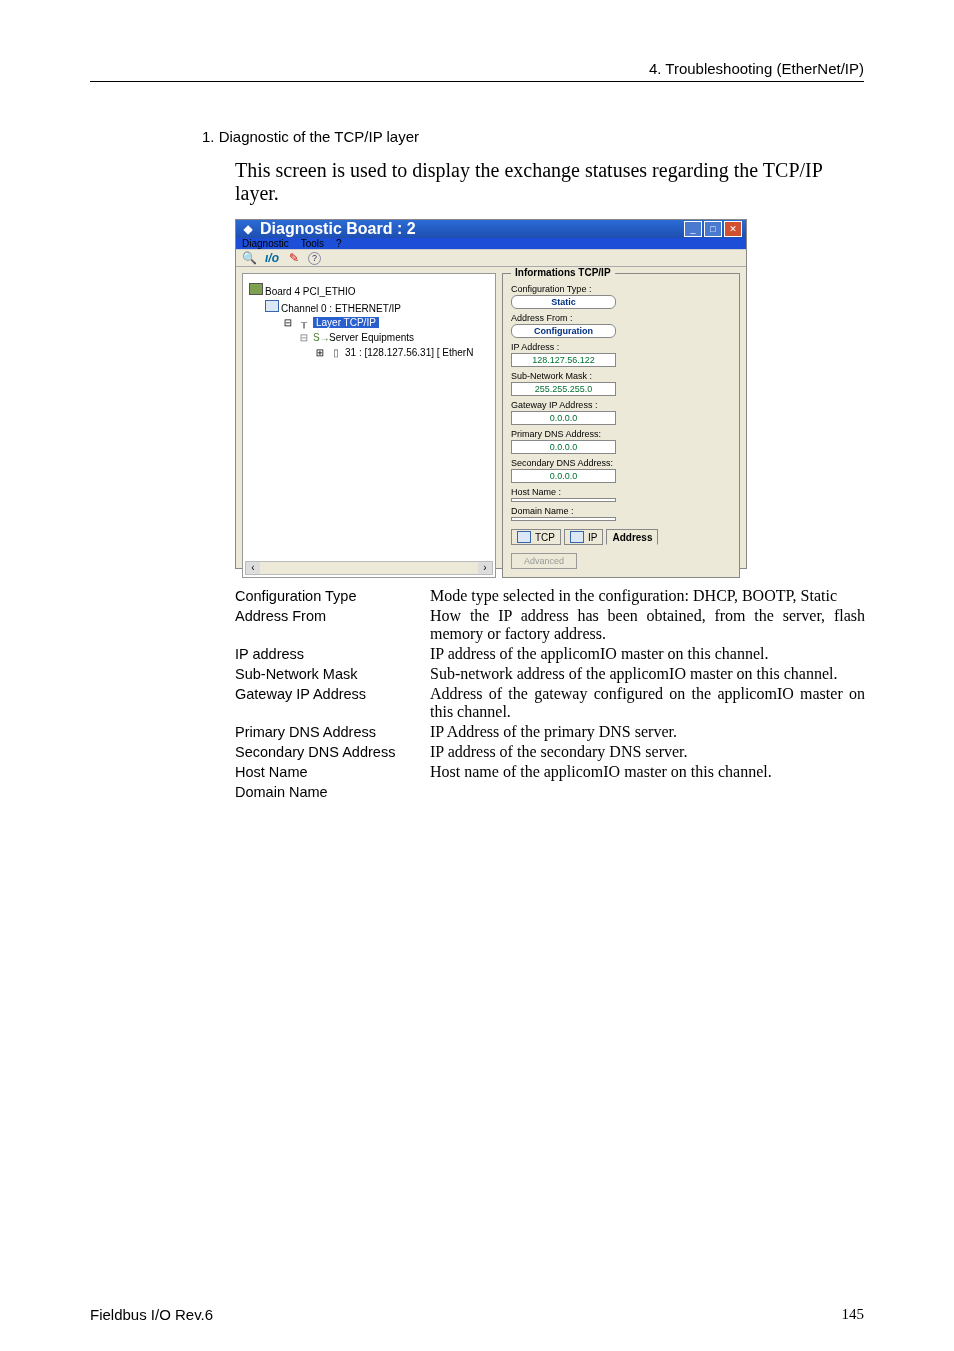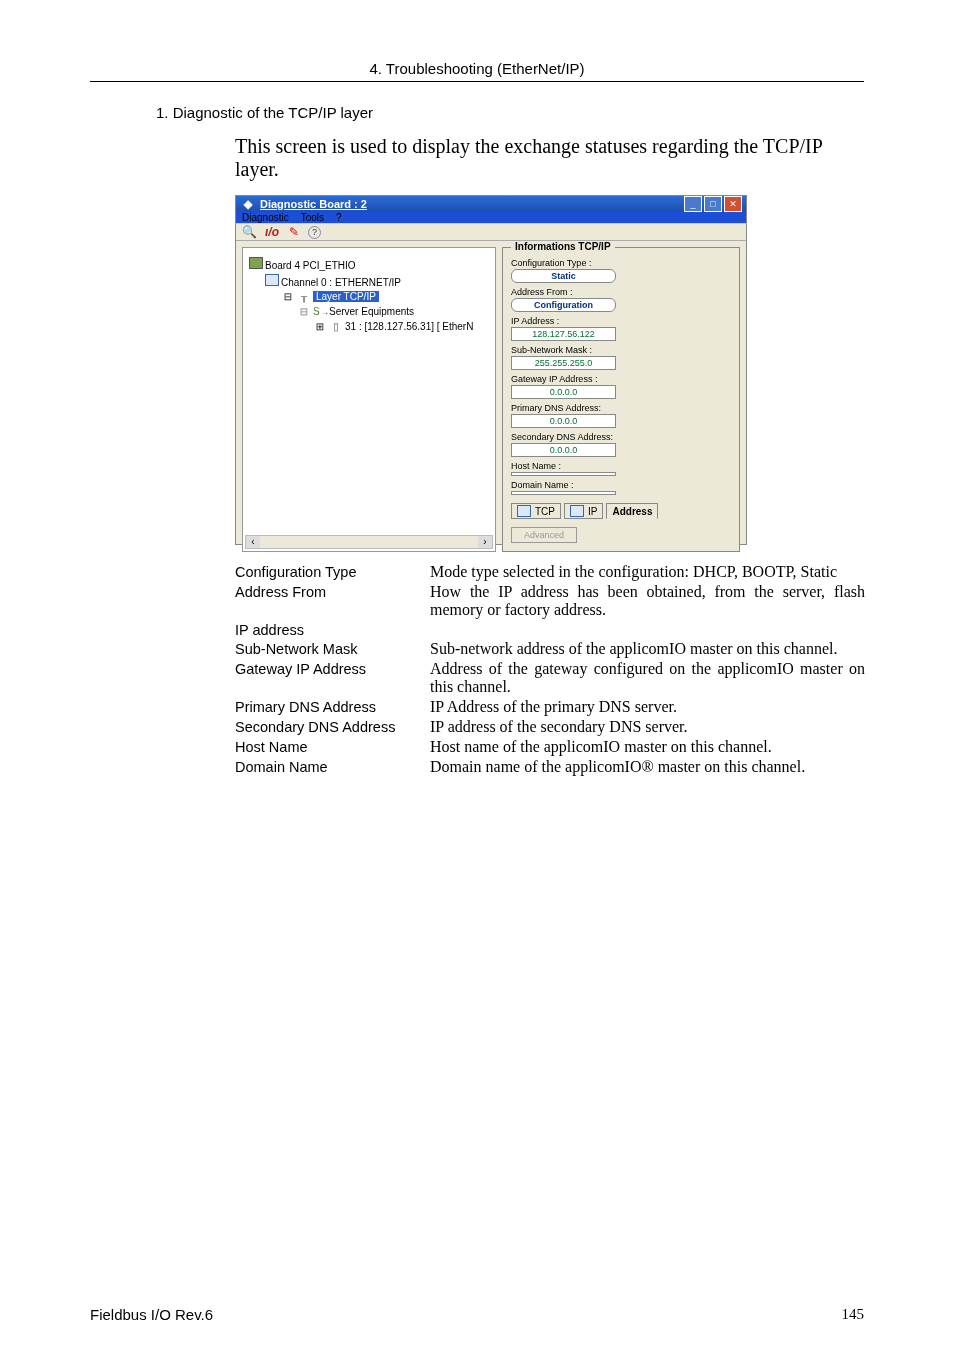--- a/index.html
+++ b/index.html
@@ -8,29 +8,29 @@
     height: 1351px;
     background: #fff;
     font-family: "Times New Roman", Times, serif;
     color: #000;
     position: relative;
     padding: 60px 90px 40px 90px;
   }
   .header-line {
     border-bottom: 1px solid #000;
     padding-bottom: 4px;
-    margin-bottom: 22px;
-    text-align: center;
+    margin-bottom: 46px;
+    text-align: right;
     font-size: 15px;
     font-family: Arial, sans-serif;
   }
   .section-title {
     font-family: Arial, sans-serif;
     font-size: 15px;
-    margin-left: 66px;
+    margin-left: 112px;
     margin-bottom: 14px;
   }
   .section-intro {
     font-size: 20px;
     margin-left: 145px;
     margin-bottom: 14px;
   }
   .screenshot {
     margin-left: 145px;
     width: 512px;
@@ -46,21 +46,21 @@
   .titlebar {
     background: linear-gradient(#2a6bd6, #1e4fb0);
     color: #fff;
     height: 22px;
     display: flex;
     align-items: center;
     padding: 0 4px;
     justify-content: space-between;
   }
   .titlebar-left { display: flex; align-items: center; gap: 4px; }
-  .titlebar-title { font-weight: bold; font-size: 11px; text-decoration: underline; }
+  .titlebar-title { font-weight: bold; font-size: 16px; }
   .winbtns { display: flex; gap: 2px; }
   .winbtn {
     width: 18px; height: 16px; background: #4a7ad0; border: 1px solid #fff;
     display: flex; align-items: center; justify-content: center; font-size: 9px;
   }
   .winbtn.close { background: #d05030; }
   .menubar {
     background: #1d4ed8; height: 18px; display: flex; align-items: center;
     padding: 0 6px; gap: 12px; font-size: 10px; border-bottom: 1px solid #ccc;
   }
@@ -166,21 +166,21 @@
       <div class="winbtn close">✕</div>
     </div>
   </div>
   <div class="menubar">
     <span>Diagnostic</span>
     <span>Tools</span>
     <span>?</span>
   </div>
   <div class="toolbar">
     <span class="toolbar-icon" style="color:#c08020;">🔍</span>
-    <span class="toolbar-icon" style="font-weight:bold;font-style:italic;color:#b91c1c;">ι/ο</span>
+    <span class="toolbar-icon" style="font-weight:bold;font-style:italic;color:#0369a1;">ι/ο</span>
     <span class="toolbar-icon" style="color:#c00;">✎</span>
     <span class="toolbar-icon" style="border:1px solid #88a; border-radius:50%; width:13px; height:13px; font-size:9px; color:#336;">?</span>
   </div>
   <div class="main-area">
     <div class="treepane">
       <div class="tree">
         <ul style="padding-left:0;">
           <li>
             <span class="tree-icon board-icon"></span><span>Board 4 PCI_ETHIO</span>
             <ul>
@@ -265,20 +265,21 @@
   <div class="defs-row">
     <div class="term">Configuration Type</div>
     <div class="definition">Mode type selected in the configuration: DHCP, BOOTP, Static</div>
   </div>
   <div class="defs-row">
     <div class="term">Address From</div>
     <div class="definition">How the IP address has been obtained, from the server, flash memory or factory address.</div>
   </div>
   <div class="defs-row">
     <div class="term">IP address</div>
+    <div class="definition">IP address of the applicomIO master on this channel.</div>
   </div>
   <div class="defs-row">
     <div class="term">Sub-Network Mask</div>
     <div class="definition">Sub-network address of the applicomIO master on this channel.</div>
   </div>
   <div class="defs-row">
     <div class="term">Gateway IP Address</div>
     <div class="definition">Address of the gateway configured on the applicomIO master on this channel.</div>
   </div>
   <div class="defs-row">
@@ -288,20 +289,19 @@
   <div class="defs-row">
     <div class="term">Secondary DNS Address</div>
     <div class="definition">IP address of the secondary DNS server.</div>
   </div>
   <div class="defs-row">
     <div class="term">Host Name</div>
     <div class="definition">Host name of the applicomIO master on this channel.</div>
   </div>
   <div class="defs-row">
     <div class="term">Domain Name</div>
-    <div class="definition">Domain name of the applicomIO® master on this channel.</div>
   </div>
 </div>
 
 <div class="footer">
   <span class="footer-left">Fieldbus I/O Rev.6</span>
   <span>145</span>
 </div>
 
 </body></html>

